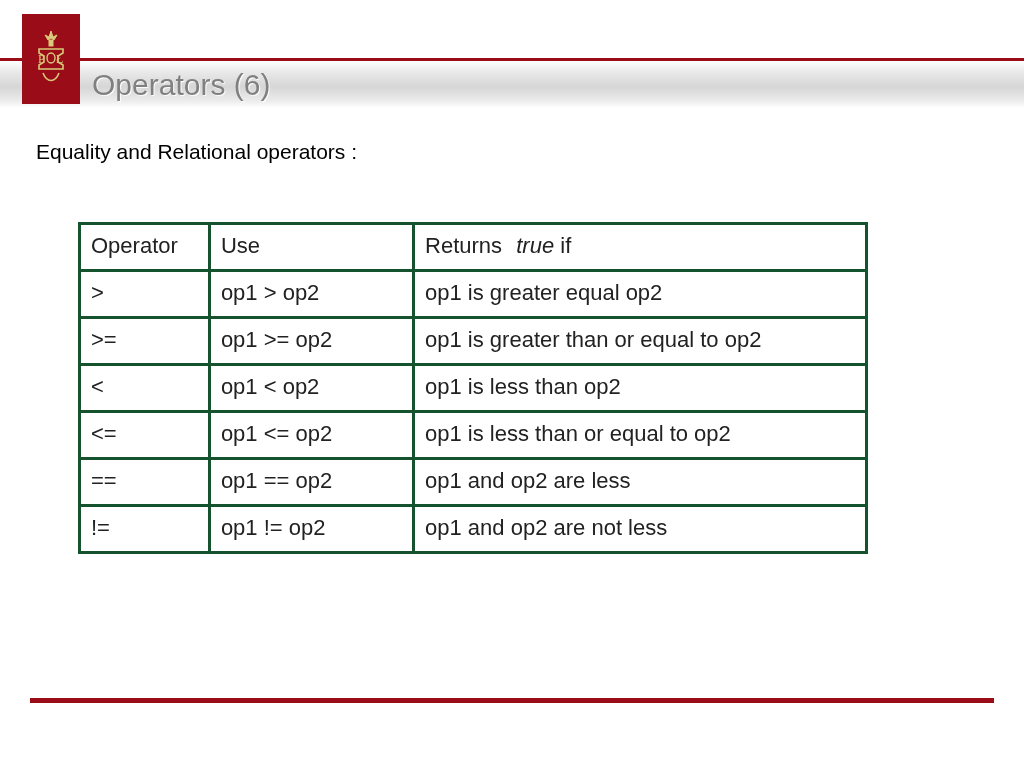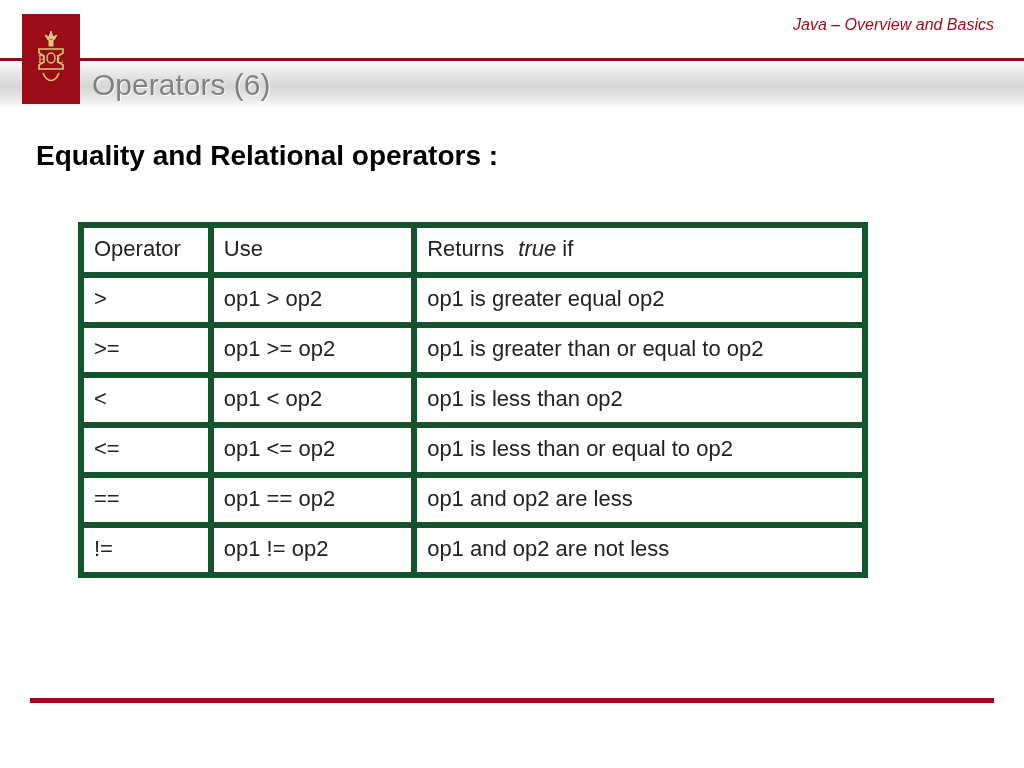--- a/index.html
+++ b/index.html
@@ -25,31 +25,31 @@
 
   .logo-block {
     position: absolute; top: 14px; left: 22px; width: 58px; height: 90px;
     background: #9a0c17;
     display: flex; align-items: center; justify-content: center;
   }
   .logo-block svg { width: 44px; height: 60px; }
 
   .section-heading {
     position: absolute; top: 140px; left: 36px;
-    font-size: 28px; font-weight: bold; color: #000;
+    font-size: 21px; font-weight: normal; color: #000;
   }
 
   .op-table {
     position: absolute; top: 222px; left: 78px;
     border-collapse: collapse;
     width: 790px;
     border: 3px solid #000;
   }
   .op-table th, .op-table td {
-    border: 6px solid #14532d;
+    border: 3px solid #14532d;
     padding: 8px 10px 10px 10px;
     font-size: 22px;
     font-weight: normal;
     text-align: left;
     vertical-align: top;
     color: #222;
   }
   .op-table th { font-weight: normal; }
   .op-table .col-op   { width: 130px; }
   .op-table .col-use  { width: 205px; margin-left: 8px; }
@@ -59,21 +59,20 @@
   .footer-rule {
     position: absolute; left: 30px; right: 30px; top: 698px;
     height: 5px; background: #9a0c17;
   }
 </style>
 </head>
 <body>
 
 <div class="slide">
 
-  <div class="breadcrumb">Java – Overview and Basics</div>
 
   <div class="title-bar">
     <span class="title">Operators (6)</span>
   </div>
 
   <div class="logo-block">
     <span>
       <svg viewBox="0 0 44 60">
         <g fill="#d9c97a" stroke="#d9c97a" stroke-width="1">
           <path d="M22 4 L24 10 L28 8 L25 13 L22 11 L19 13 L16 8 L20 10 Z"></path>

